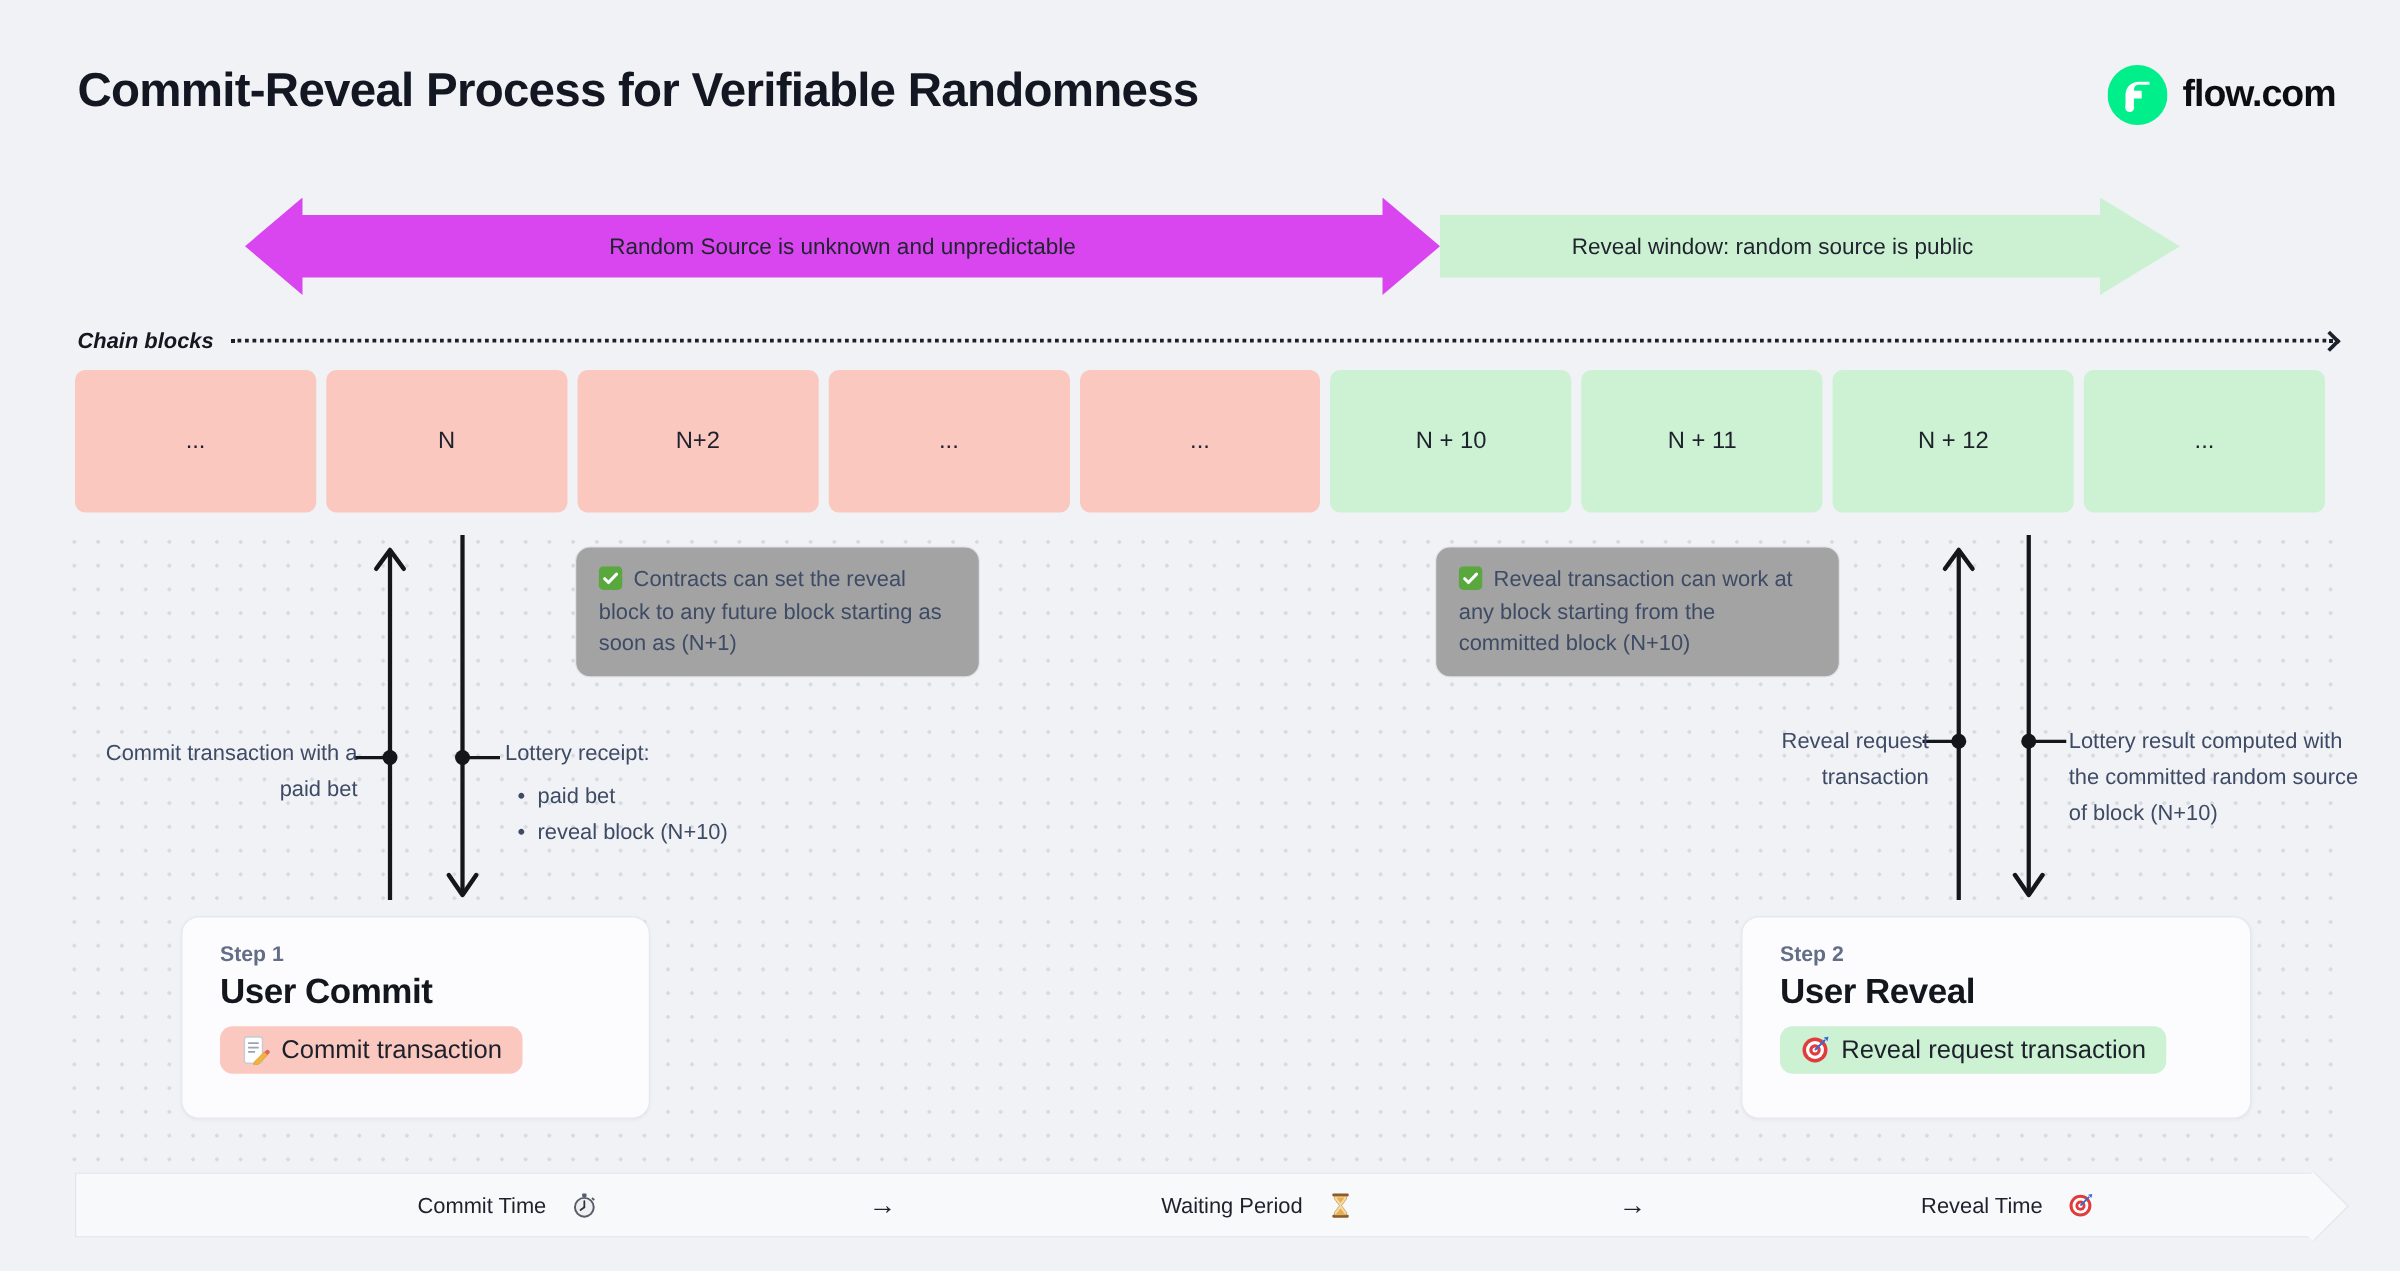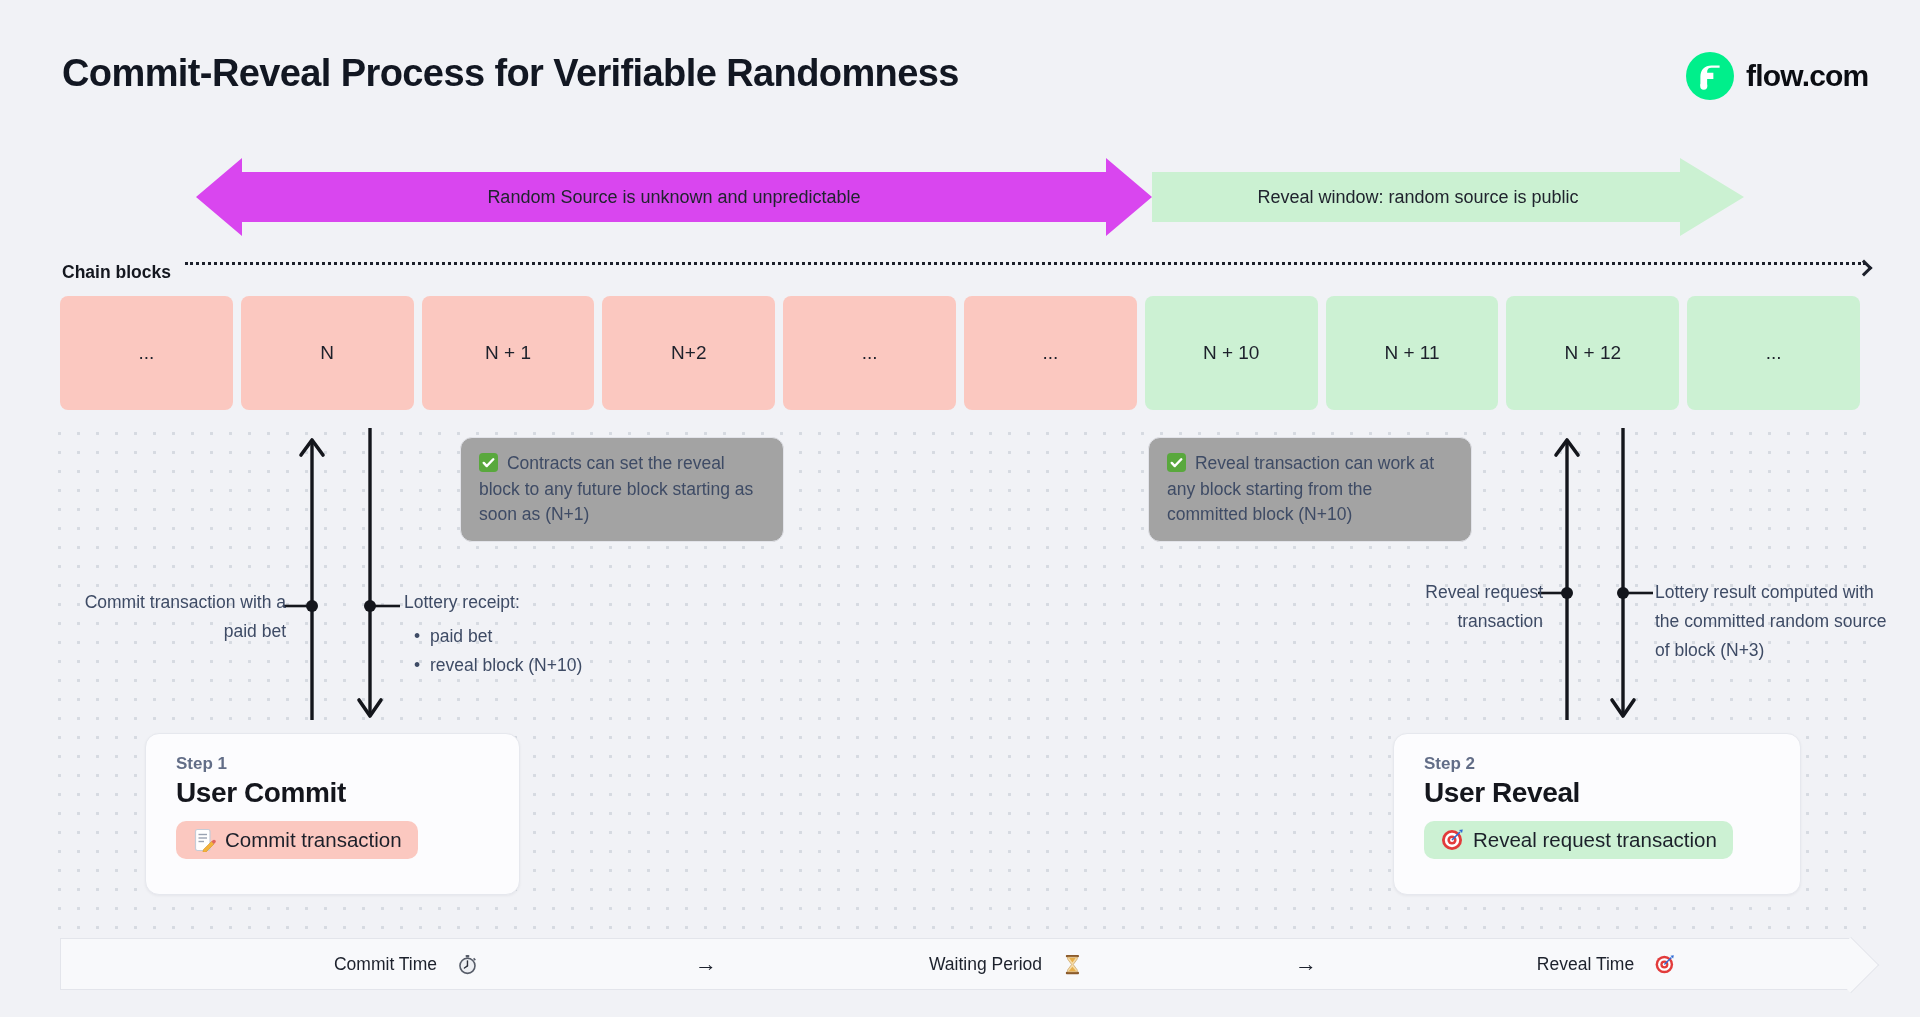--- a/index.html
+++ b/index.html
@@ -40,21 +40,21 @@
                       100% 50%, calc(100% - 46px) 100%, calc(100% - 46px) calc(100% - 14px),
                       46px calc(100% - 14px), 46px 100%);
   }
   .arrow-reveal {
     left:1152px; width:592px; background:#CBF1D2; padding-right:60px;
     clip-path:polygon(0 14px, calc(100% - 64px) 14px, calc(100% - 64px) 0, 100% 50%,
                       calc(100% - 64px) 100%, calc(100% - 64px) calc(100% - 14px), 0 calc(100% - 14px));
   }
 
   
-  .chain-row { position:absolute; left:62px; top:262px; width:1808px; display:flex; align-items:flex-start; z-index:1; }
+  .chain-row { position:absolute; left:62px; top:262px; width:1808px; display:flex; align-items:center; z-index:1;font-style:italic; }
   .chain-label { font-size:17.5px; font-weight:700; color:#14171f; white-space:nowrap; }
   .chain-dots { flex:1; border-top:3px dotted #1c202b; margin:0 2px 0 14px; height:0; }
   .chain-chevron { width:12px; height:12px; border-top:3px solid #1c202b; border-right:3px solid #1c202b; transform:rotate(45deg); margin-left:-10px; }
 
   
   .blocks { position:absolute; left:60px; top:296px; width:1800px; display:flex; gap:8px; z-index:1; }
   .block {
     flex:1; height:114px; border-radius:8px;
     display:flex; align-items:center; justify-content:center;
     font-size:19px; font-weight:500; color:#1d212b;
@@ -148,21 +148,20 @@
 
   <div class="chain-row">
     <span class="chain-label">Chain blocks</span>
     <span class="chain-dots"></span>
     <span class="chain-chevron"></span>
   </div>
 
   <div class="blocks">
     <div class="block pink">...</div>
     <div class="block pink">N</div>
-    <div class="block pink">N + 1</div>
     <div class="block pink">N+2</div>
     <div class="block pink">...</div>
     <div class="block pink">...</div>
     <div class="block green">N + 10</div>
     <div class="block green">N + 11</div>
     <div class="block green">N + 12</div>
     <div class="block green">...</div>
   </div>
 
   <div class="note note-commit">
@@ -206,21 +205,21 @@
 
   <div class="flow-label lbl-receipt">
     <div>Lottery receipt:</div>
     <ul>
       <li>paid bet</li>
       <li>reveal block (N+10)</li>
     </ul>
   </div>
 
   <div class="flow-label lbl-reveal-tx">Reveal request transaction</div>
-  <div class="flow-label lbl-result">Lottery result computed with the committed random source of block (N+3)</div>
+  <div class="flow-label lbl-result">Lottery result computed with the committed random source of block (N+10)</div>
 
   <div class="card card-1">
     <div class="step-kicker">Step 1</div>
     <div class="step-title">User Commit</div>
     <div class="badge pink">
       <svg viewBox="0 0 24 24">
         <rect x="3.5" y="1.5" width="14.5" height="21" rx="2" fill="#fff" stroke="#c6ccd7" stroke-width="1.2"></rect>
         <line x1="6.5" y1="6.5" x2="15" y2="6.5" stroke="#9aa3b2" stroke-width="1.4"></line>
         <line x1="6.5" y1="10" x2="15" y2="10" stroke="#9aa3b2" stroke-width="1.4"></line>
         <line x1="6.5" y1="13.5" x2="12" y2="13.5" stroke="#9aa3b2" stroke-width="1.4"></line>

